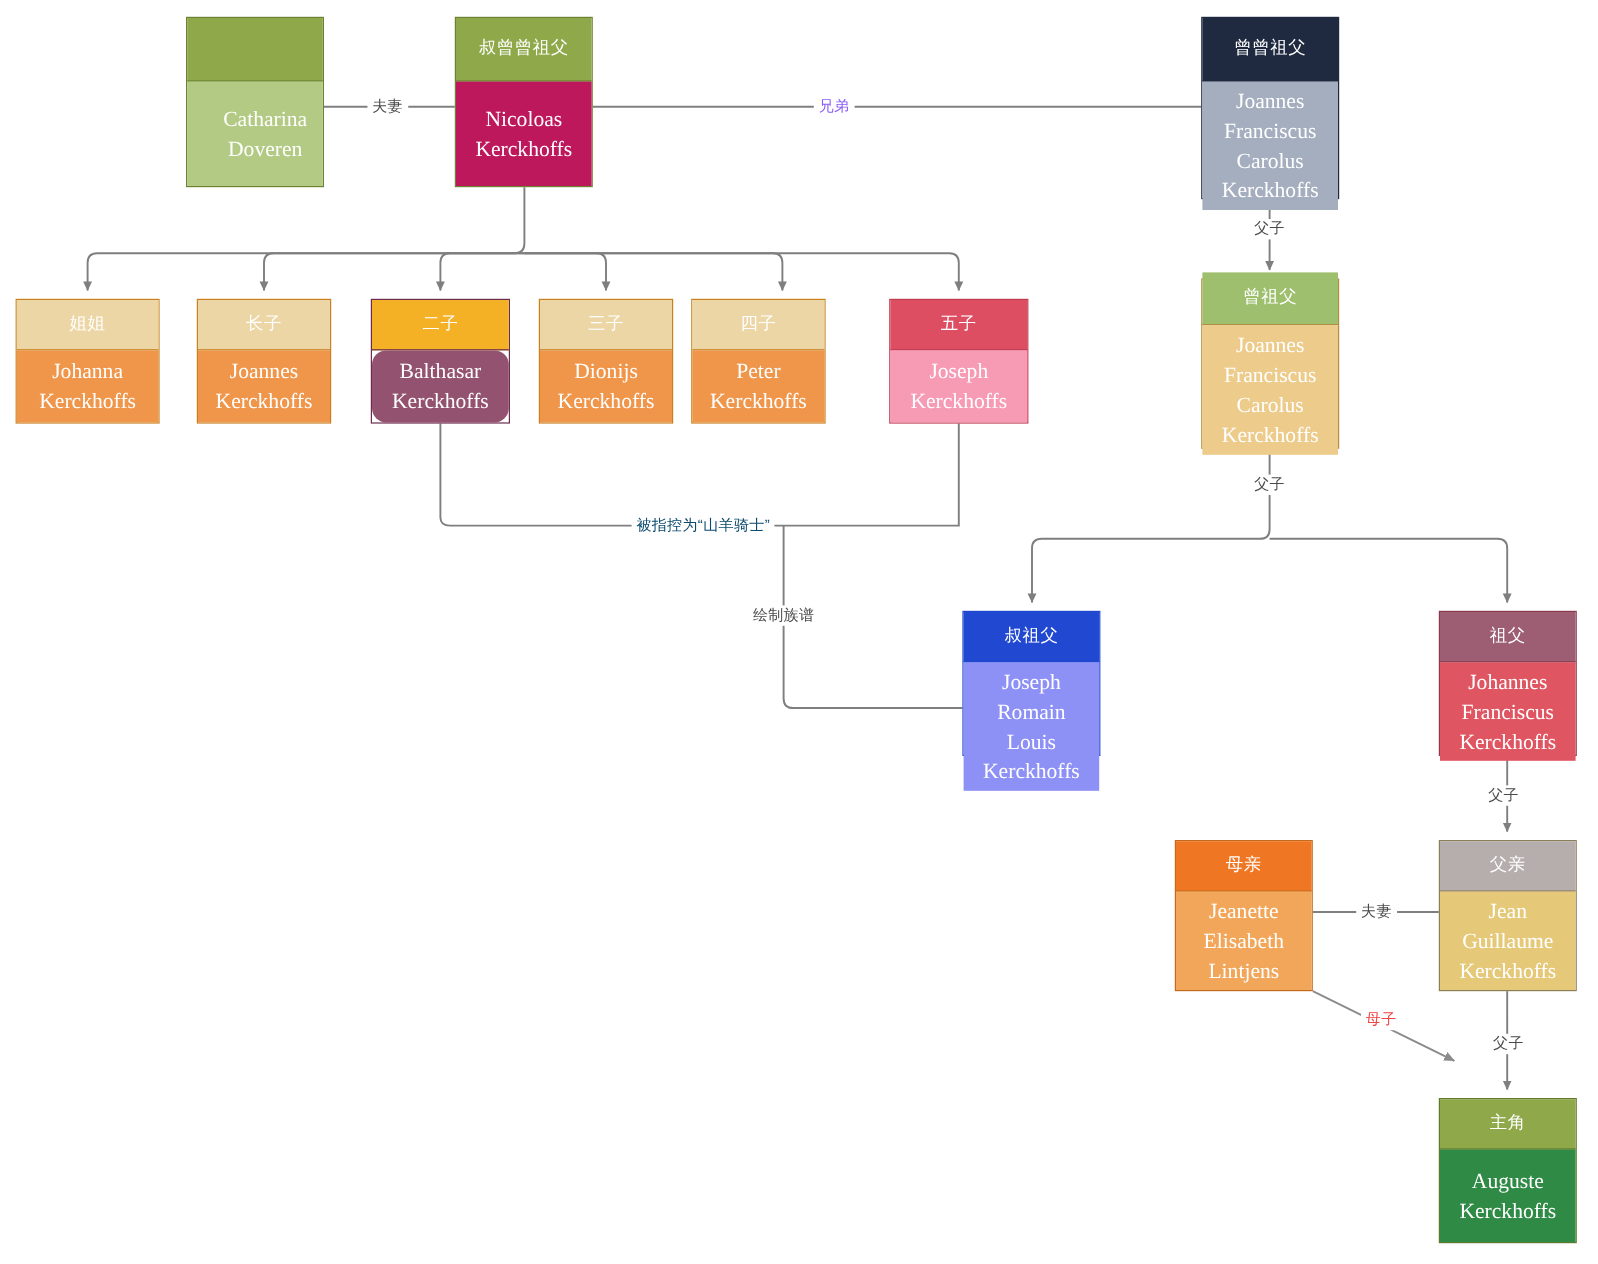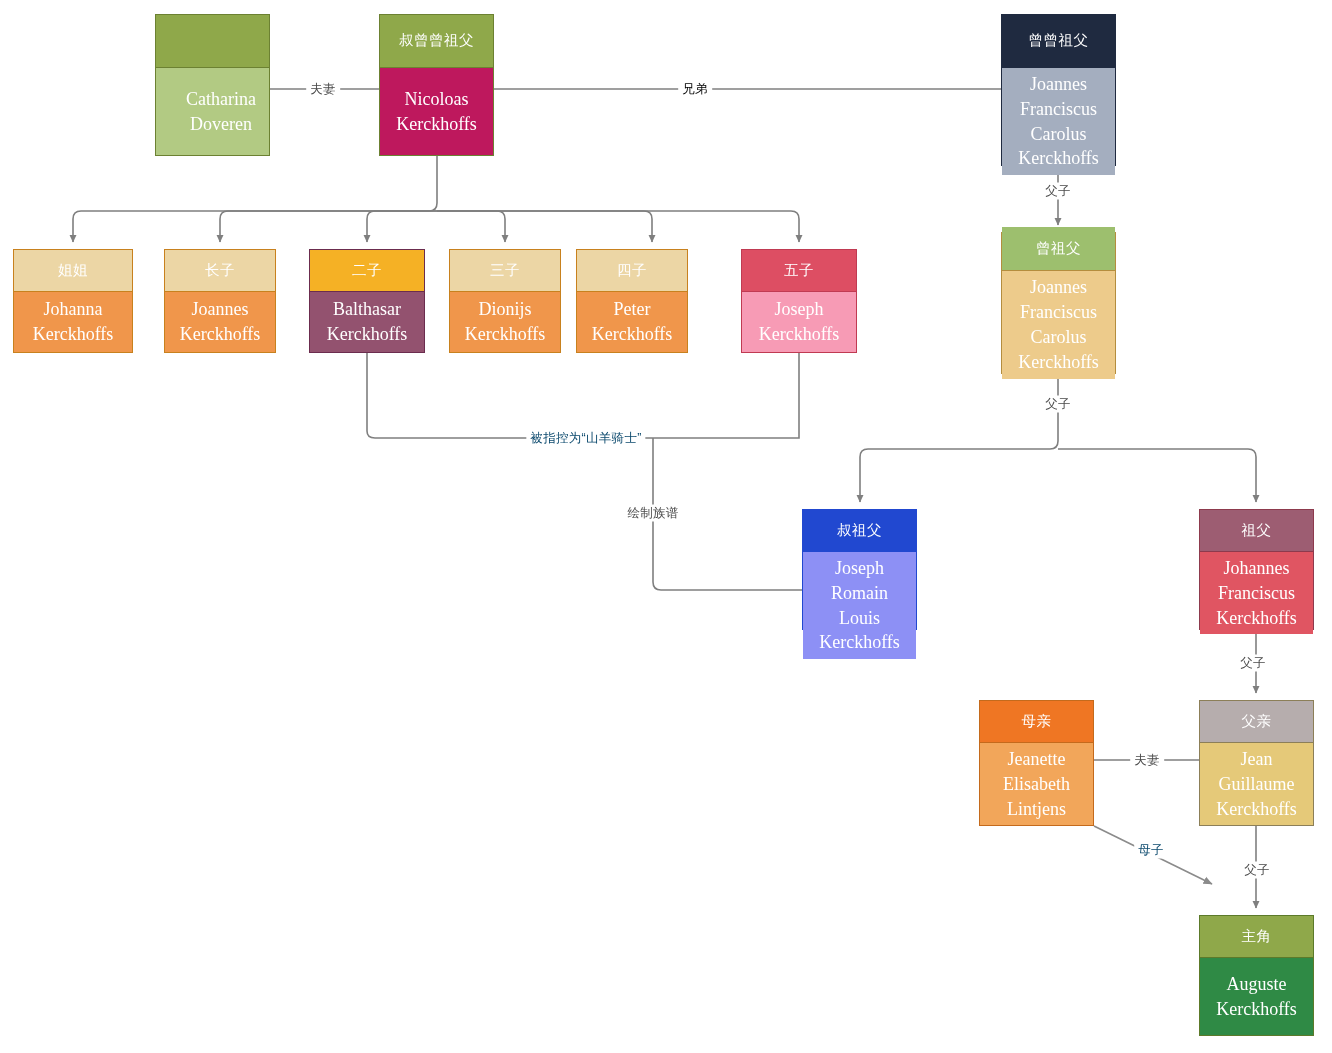--- a/index.html
+++ b/index.html
@@ -147,21 +147,21 @@
   </div>
 
   <div class="node" style="left: 164px; top: 249px; width: 112px; height: 104px; border-color: rgb(200, 129, 30);">
     <div class="hdr" style="height: 42px; background: rgb(236, 214, 165); border-bottom-color: rgb(200, 129, 30);">长子</div>
     <div class="bdy" style="background: rgb(240, 150, 75);">Joannes
 Kerckhoffs</div>
   </div>
 
   <div class="node" style="left: 309px; top: 249px; width: 116px; height: 104px; border-color: rgb(107, 44, 78);">
     <div class="hdr" style="height: 42px; background: rgb(245, 177, 37); border-bottom-color: rgb(107, 44, 78);">二子</div>
-    <div class="bdy" style="background: rgb(147, 82, 111);">Balthasar
+    <div class="bdy" style="background: rgb(147, 82, 111); border-radius: 12px;">Balthasar
 Kerckhoffs</div>
   </div>
 
   <div class="node" style="left: 449px; top: 249px; width: 112px; height: 104px; border-color: rgb(200, 129, 30);">
     <div class="hdr" style="height: 42px; background: rgb(236, 214, 165); border-bottom-color: rgb(200, 129, 30);">三子</div>
     <div class="bdy" style="background: rgb(240, 150, 75);">Dionijs
 Kerckhoffs</div>
   </div>
 
   <div class="node" style="left: 576px; top: 249px; width: 112px; height: 104px; border-color: rgb(200, 129, 30);">
@@ -211,23 +211,23 @@
 Kerckhoffs</div>
   </div>
 
   <div class="node" style="left: 1199px; top: 915px; width: 115px; height: 121px; border-color: rgb(92, 122, 42);">
     <div class="hdr" style="height: 42px; background: rgb(143, 168, 74); border-bottom-color: rgb(92, 122, 42);">主角</div>
     <div class="bdy" style="background: rgb(47, 138, 69);">Auguste
 Kerckhoffs</div>
   </div>
 
   <div class="elabel" style="left: 323px; top: 89px; color: rgb(74, 74, 74);">夫妻</div>
-  <div class="elabel" style="left: 695px; top: 89px; color: #000000;">兄弟</div>
+  <div class="elabel" style="left: 695px; top: 89px; color: #8b5cf6;">兄弟</div>
   <div class="elabel" style="left: 1058px; top: 191px; color: rgb(74, 74, 74);">父子</div>
   <div class="elabel" style="left: 1058px; top: 404px; color: rgb(74, 74, 74);">父子</div>
   <div class="elabel" style="left: 586px; top: 438px; color: #0c4a6e;">被指控为“山羊骑士”</div>
   <div class="elabel" style="left: 653px; top: 513px; color: rgb(74, 74, 74);">绘制族谱</div>
   <div class="elabel" style="left: 1253px; top: 663px; color: rgb(74, 74, 74);">父子</div>
   <div class="elabel" style="left: 1147px; top: 760px; color: rgb(74, 74, 74);">夫妻</div>
-  <div class="elabel" style="left: 1151px; top: 850px; color: #0c4a6e; text-align: right;">母子</div>
+  <div class="elabel" style="left: 1151px; top: 850px; color: #ef4444; text-align: right;">母子</div>
   <div class="elabel" style="left: 1257px; top: 870px; color: rgb(74, 74, 74);">父子</div>
 
 </div>
 
 </body></html>

